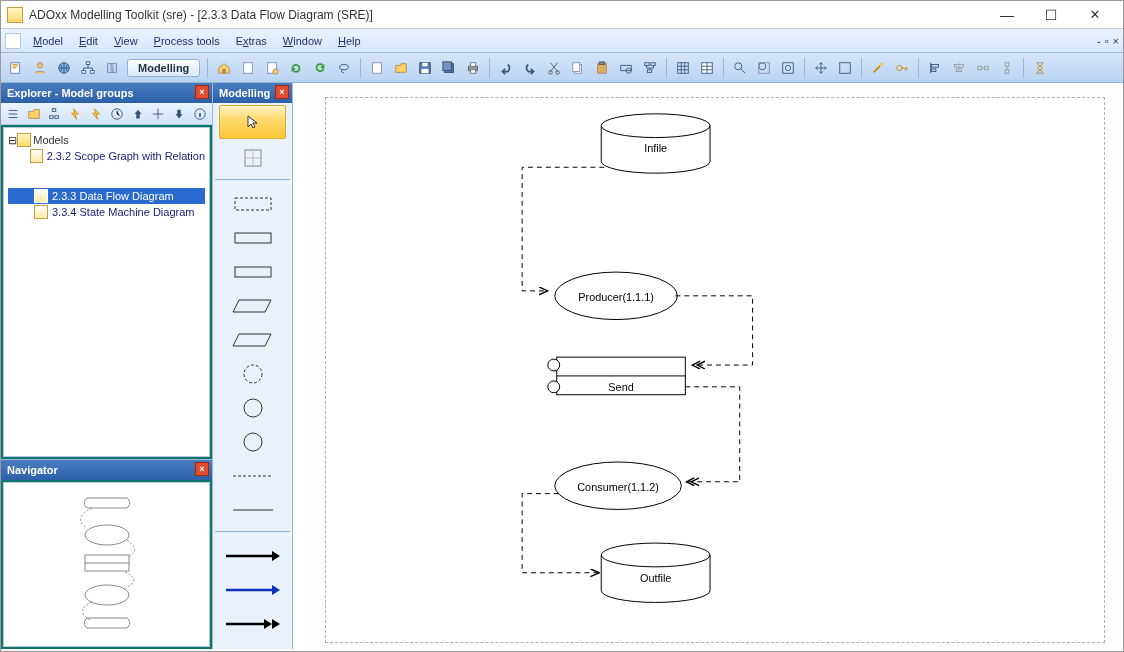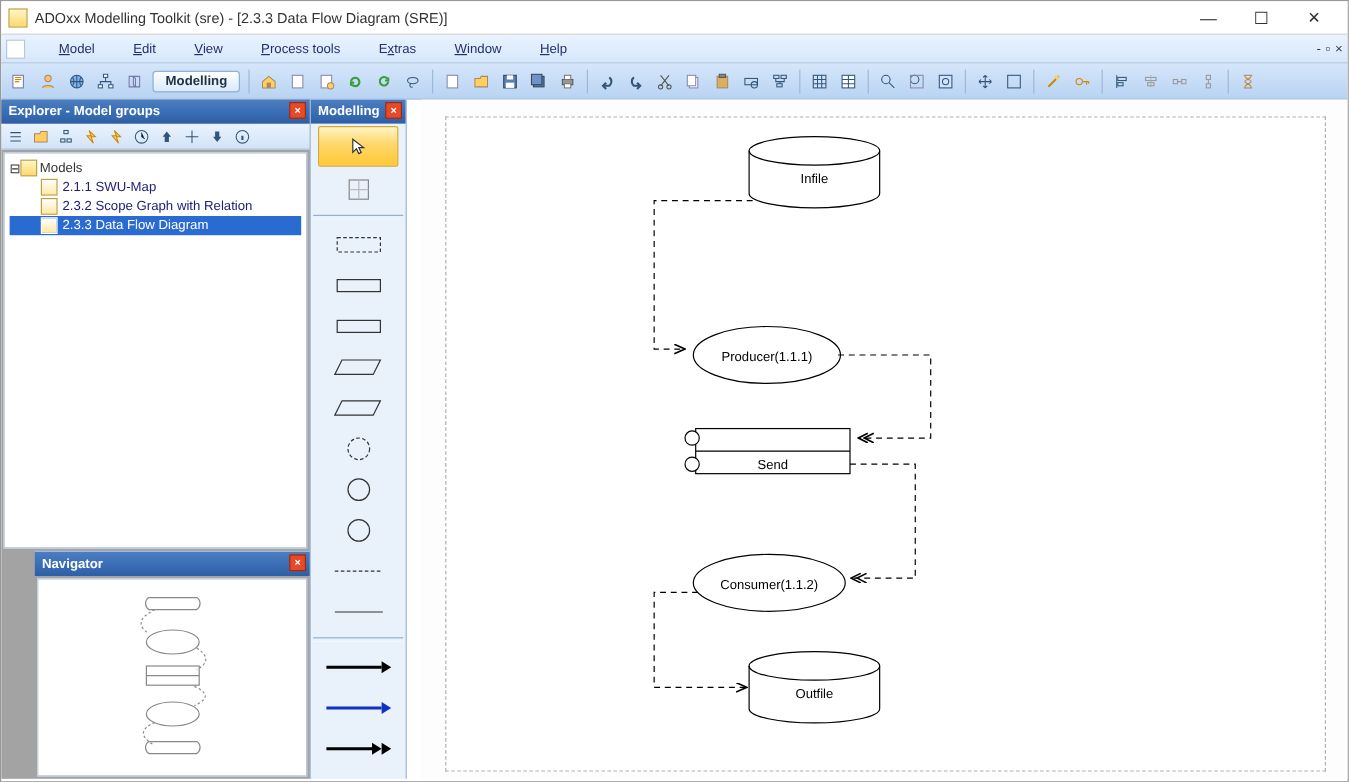--- a/index.html
+++ b/index.html
@@ -3,45 +3,45 @@
 <meta charset="utf-8">
 <style>
 *{box-sizing:border-box;margin:0;padding:0;font-family:"Segoe UI",Tahoma,Arial,sans-serif;font-size:11px;}
 body{background:#fff;width:1124px;height:652px;overflow:hidden;border:1px solid #999;}
 .titlebar{height:28px;background:#fff;display:flex;align-items:center;padding:0 6px;border-bottom:1px solid #ccc;}
 .titlebar .app-icon{width:16px;height:16px;margin-right:6px;background:linear-gradient(#fff6c7,#ffd86b);border:1px solid #c0a040;}
 .title-text{flex:1;color:#333;font-size:12px;}
 .win-btns{display:flex;gap:0;}
 .win-btn{width:44px;height:24px;display:flex;align-items:center;justify-content:center;color:#333;font-size:14px;}
 .win-btn.close{font-size:13px;}
-.menubar{height:24px;background:linear-gradient(#e9f3ff,#d6e7fb);display:flex;align-items:center;padding:0 4px;border-bottom:1px solid #9db8d8;gap:16px;text-align:right;}
+.menubar{height:24px;background:linear-gradient(#e9f3ff,#d6e7fb);display:flex;align-items:center;padding:0 4px;border-bottom:1px solid #9db8d8;gap:0;text-align:right;}
 .menu-icon{width:16px;height:16px;margin-right:4px;background:#fff;border:1px solid #b7c6d8;}
 .menu-item{padding:3px 8px;color:#24306a;cursor:default;}
 .menu-item u{text-decoration:underline;}
 .mdi-btns{margin-left:auto;display:flex;gap:4px;color:#334;}
 .toolbar{height:30px;background:linear-gradient(#d6e6fb,#b8d3f2);border-bottom:1px solid #8fb1d6;display:flex;align-items:center;padding:0 4px;gap:2px;}
 .tbtn{width:22px;height:22px;border:1px solid transparent;display:flex;align-items:center;justify-content:center;color:#334;border-radius:2px;}
 .tbtn svg{width:14px;height:14px;}
 .tsep{width:1px;height:20px;background:#9db8d8;margin:0 3px;}
 .mode-label{background:linear-gradient(#fefefe,#dae9fb);border:1px solid #8fb1d6;border-radius:3px;padding:2px 10px;color:#234;font-weight:bold;font-size:11px;margin:0 2px;}
 .workspace{display:flex;height:calc(100% - 84px);}
-.left-col{width:258px;display:flex;flex-direction:column;background:#a3a3a3;border-right:1px solid #9db8d8;justify-content:flex-end;}
+.left-col{width:212px;display:flex;flex-direction:column;background:#0f766e;border-right:1px solid #9db8d8;justify-content:flex-end;}
 .panel-hdr{height:20px;background:linear-gradient(#4a7dc1,#2d5fa7);color:#fff;display:flex;align-items:center;padding:0 6px;font-weight:bold;position:relative;}
 .panel-hdr .closebox{position:absolute;right:3px;top:2px;width:14px;height:14px;background:#e74a2a;border:1px solid #9c2a10;display:flex;align-items:center;justify-content:center;color:#fff;font-size:9px;line-height:1;}
 .exp-tools{height:22px;background:linear-gradient(#eaf3ff,#d2e3f7);display:flex;align-items:center;padding:0 2px;gap:1px;border-bottom:1px solid #b7c9de;}
 .exp-tools .tbtn{width:20px;height:18px;}
 .tree{flex:1;overflow:auto;background:#fff;border:1px solid #b7c9de;margin:2px;padding:4px;}
 .tree-row{display:flex;align-items:center;height:16px;color:#20207a;white-space:nowrap;cursor:default;}
 .tree-row.root{color:#333;font-weight:normal;}
 .tree-row .tw{display:inline-block;}
 .tree-row .fold{width:14px;height:14px;margin-right:2px;display:inline-flex;align-items:center;justify-content:center;border:1px solid #c0a040;background:linear-gradient(#fff6c7,#ffd86b);font-size:8px;}
 .tree-row .doc-icon{width:14px;height:14px;margin-right:4px;background:linear-gradient(#fff,#ffe9a3);border:1px solid #c0a040;}
-.tree-row.selected{background:#2a6bd1;color:#fff;}
+.tree-row.selected{background:#2a6bd1;color:#fff;margin-top:24px;}
 .tree-row.selected .doc-icon{border-color:#fff;}
-.navigator{height:190px;border-top:1px solid #9db8d8;display:flex;flex-direction:column;margin-left:28px;}
+.navigator{height:190px;border-top:1px solid #9db8d8;display:flex;flex-direction:column;}
 .nav-body{flex:1;background:#fff;margin:2px;border:1px solid #b7c9de;display:flex;align-items:center;justify-content:center;}
 .mid-col{width:80px;background:#e9f1fb;border-right:1px solid #9db8d8;display:flex;flex-direction:column;}
 .palette{flex:1;overflow:hidden;}
 .pal-row{height:34px;display:flex;align-items:center;justify-content:center;}
 .pal-row.active{background:linear-gradient(#fff5c7,#ffd970 40%,#ffca3d 90%);border:1px solid #d8aa30;margin:2px 6px;border-radius:2px;}
 .pal-sep{height:4px;border-top:1px solid #8fb1d6;border-bottom:1px solid #eff7ff;margin:4px 2px;}
 .canvas{flex:1;background:#fdfdfd;position:relative;margin-left:12px;}
 .canvas-inner{position:absolute;left:20px;top:14px;right:18px;bottom:6px;border:1px dashed #b0b0b0;background:#fff;}
 </style>
 </head>
@@ -378,31 +378,31 @@
     <div class="tree">
       <div class="tree-row root">
         <span class="tw" style="width:0"></span>⊟ 
         <span class="fold"></span>
         <span>Models</span>
       </div>
       <div id="tree-items">
           <div class="tree-row">
             <span class="tw" style="width:26px"></span>
             <span class="doc-icon"></span>
-            <span>2.1.1 SWU-Map</span>
-          </div>
-          <div class="tree-row">
-            <span class="tw" style="width:26px"></span>
-            <span class="doc-icon"></span>
             <span>2.3.2 Scope Graph with Relation</span>
           </div>
           <div class="tree-row selected">
             <span class="tw" style="width:26px"></span>
             <span class="doc-icon"></span>
             <span>2.3.3 Data Flow Diagram</span>
+          </div>
+          <div class="tree-row">
+            <span class="tw" style="width:26px"></span>
+            <span class="doc-icon"></span>
+            <span>3.3.4 State Machine Diagram</span>
           </div>
         </div>
     </div>
     <div class="navigator">
       <div class="panel-hdr">
         <span>Navigator</span>
         <span class="closebox">×</span>
       </div>
       <div class="nav-body">
         <svg width="120" height="150" viewBox="0 0 120 150">

